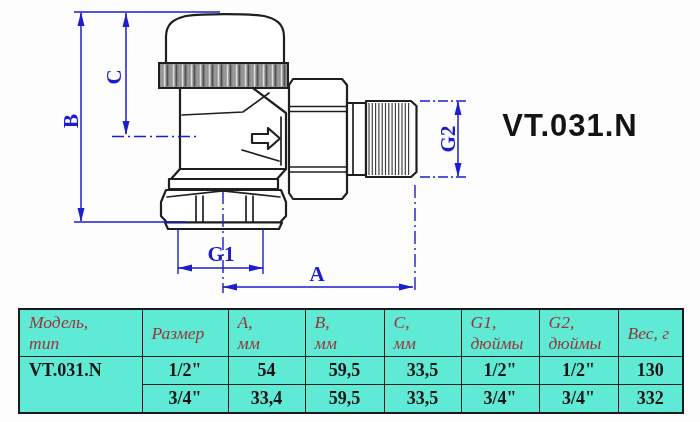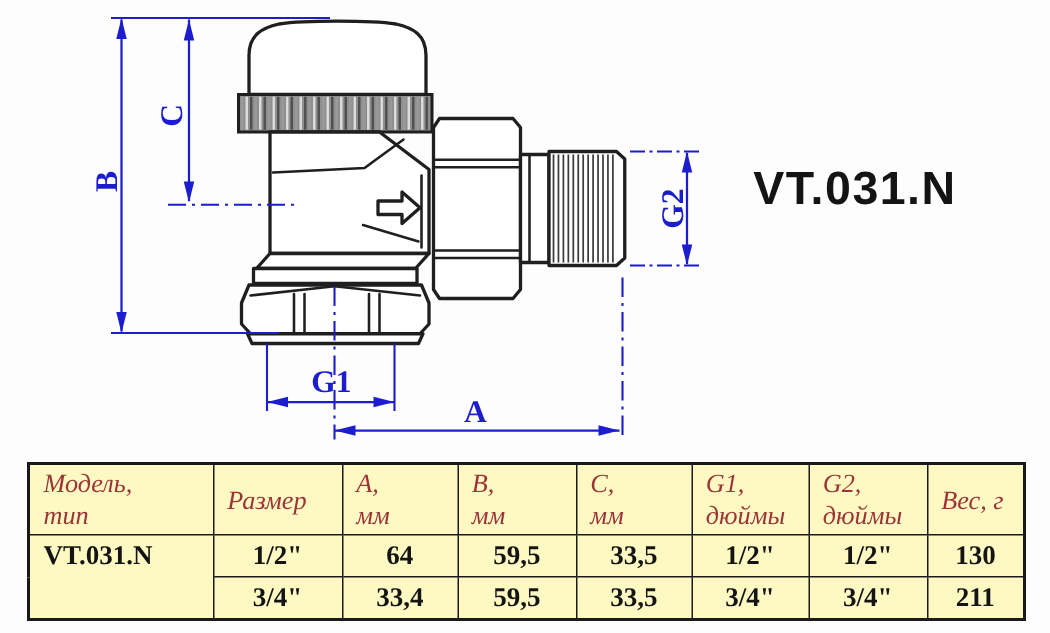--- a/index.html
+++ b/index.html
@@ -18,21 +18,21 @@
   .dim{stroke:#1d1dd0;fill:none;stroke-width:1.5;}
   .dim-ext{stroke:#1d1dd0;fill:none;stroke-width:1.4;}
   .dim-arrow{fill:#1d1dd0;stroke:none;}
   .dim-text{fill:#1d1dd0;font-family:"Liberation Serif",serif;font-weight:bold;font-size:21px;}
   .model-text{fill:#141414;font-family:"Liberation Sans",sans-serif;font-weight:bold;font-size:31px;letter-spacing:1px;}
   
   table.spec{
     position:absolute;left:18px;top:308px;
     width:664px;border-collapse:collapse;
     table-layout:fixed;
-    background:#fef9c3;
+    background:#5eead4;
   }
   table.spec th, table.spec td{
     border:1.5px solid #1a1a1a;
     overflow:hidden;
   }
   table.spec{border:2.5px solid #1a1a1a;}
   th.hdr{
     height:44px;
     text-align:left;vertical-align:middle;
     padding:1px 6px 1px 9px;
@@ -233,31 +233,31 @@
             <div>G2,</div>
             <div>дюймы</div>
           </th>
       <th class="hdr">
             <div>Вес, г</div>
           </th>
     </tr>
     <tr>
       <td class="model" rowspan="2">VT.031.N</td>
       <td class="val">1/2"</td>
-      <td class="val">64</td>
+      <td class="val">54</td>
       <td class="val">59,5</td>
       <td class="val">33,5</td>
       <td class="val">1/2"</td>
       <td class="val">1/2"</td>
       <td class="val">130</td>
     </tr>
     <tr>
       <td class="val">3/4"</td>
       <td class="val">33,4</td>
       <td class="val">59,5</td>
       <td class="val">33,5</td>
       <td class="val">3/4"</td>
       <td class="val">3/4"</td>
-      <td class="val">211</td>
+      <td class="val">332</td>
     </tr>
   </tbody>
     </table>
 </div>
 
 </body></html>

